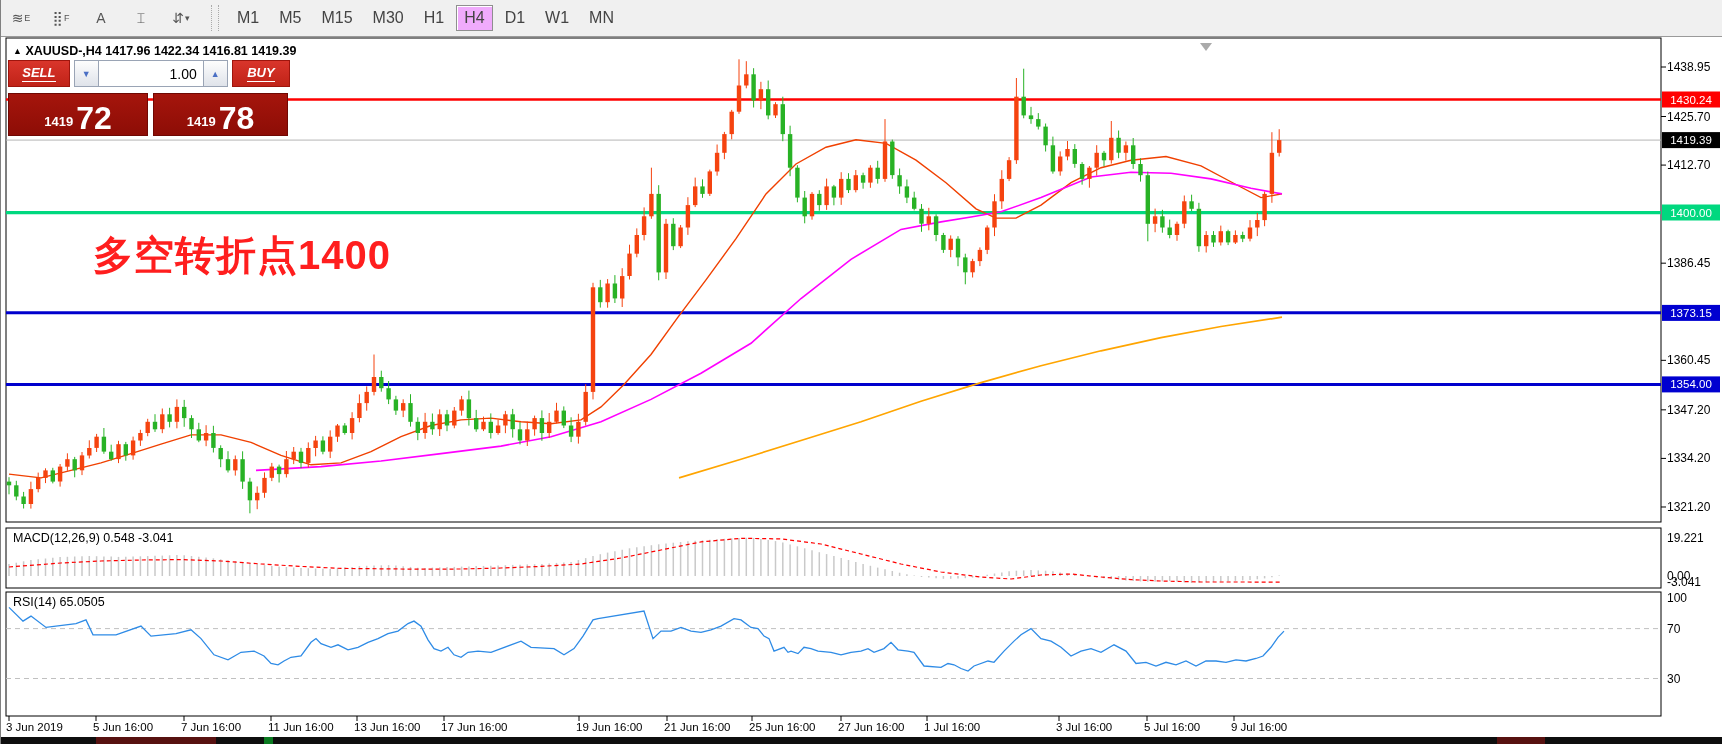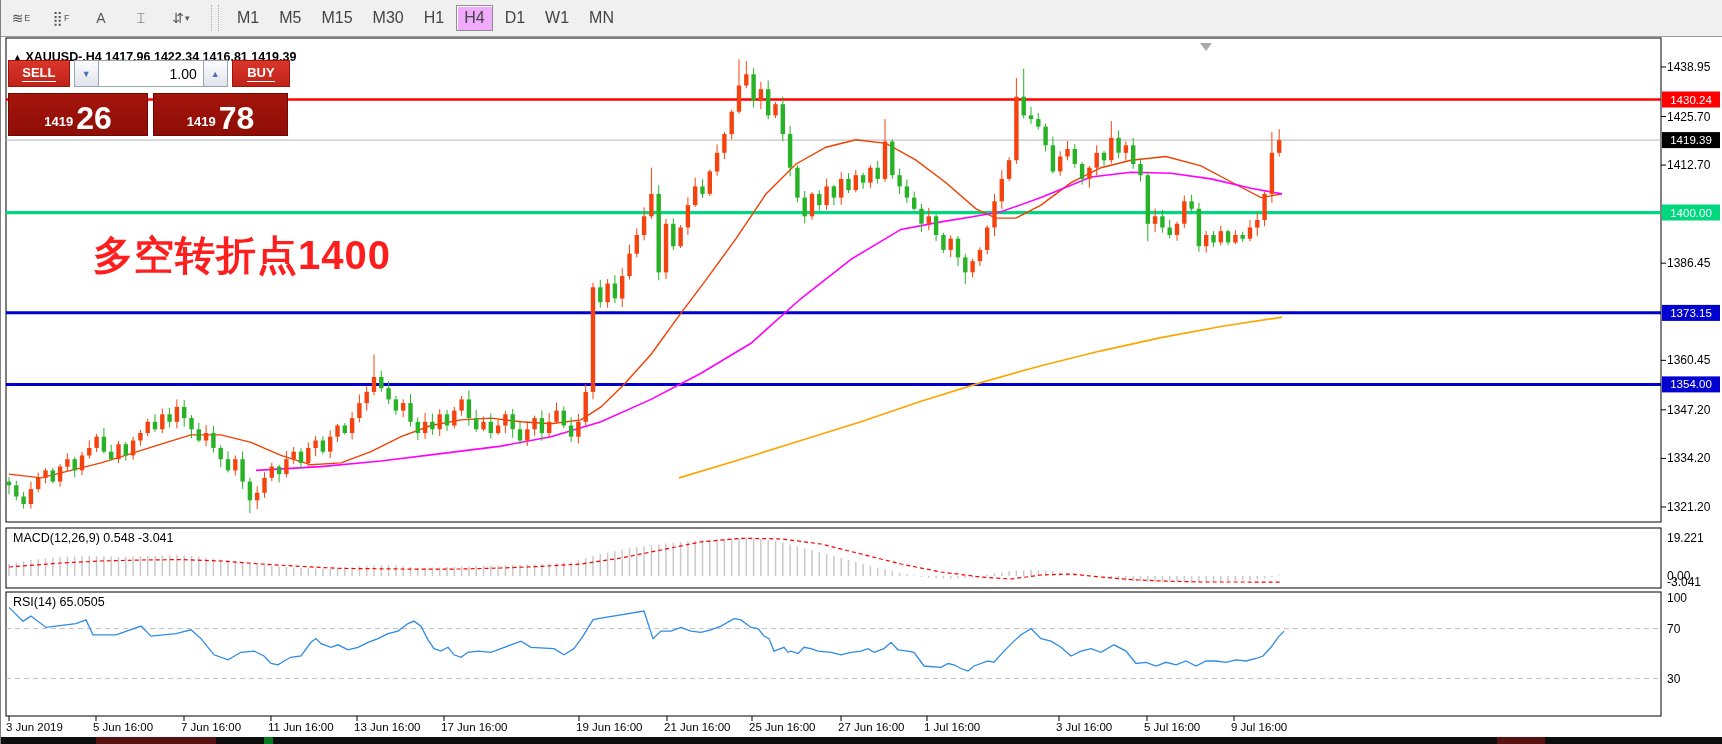--- a/index.html
+++ b/index.html
@@ -9,30 +9,30 @@
   #toolbar{position:absolute;left:0;top:0;width:1722px;height:36px;background:#f0f0f0;
            border-bottom:1px solid #9a9a9a;display:flex;align-items:center;z-index:30;}
   .toolbtn{height:26px;min-width:26px;margin:0 3px;display:flex;align-items:center;justify-content:center;
            color:#555;font-size:14px;cursor:default;border:1px solid transparent;padding:0 3px;}
   .toolbtn sub{font-size:9px;margin-left:1px;}
   .tsep{width:6px;height:26px;margin:0 8px 0 10px;border-left:1px dotted #aaa;border-right:1px dotted #aaa;}
   .tfbtn{height:24px;padding:0 7px;margin:0 2px;font-size:16px;color:#444;display:flex;align-items:center;
          border:1px solid transparent;}
   .tfbtn.active{background:#f0abfc;border:1px solid #8f8f8f;box-shadow:inset 1px 1px 0 #fff;}
   
-  #symhdr{position:absolute;left:12px;top:50px;font-size:12.5px;color:#000;z-index:20;font-weight:600;}
+  #symhdr{position:absolute;left:12px;top:44px;font-size:12.5px;color:#000;z-index:20;font-weight:600;}
   #symhdr .tri{font-size:9px;vertical-align:1px;}
   
   #oneclick{position:absolute;left:7px;top:60px;z-index:25;width:282px;}
   .ocrow1{display:flex;height:27px;}
   .btn-red{background:linear-gradient(#d9352b,#c02318);color:#fff;font-size:13px;font-weight:bold;
            display:flex;align-items:center;justify-content:center;border:1px solid #9e150d;}
   #sellbtn{width:66px;}
   #buybtn{width:62px;margin-left:4px;}
-  .btn-red span{border-bottom:1px solid #fff;padding-bottom:1px;}
+  .btn-red span{border-bottom:1px solid #fff;padding-bottom:1px;font-style:italic;}
   #volbox{display:flex;margin-left:4px;height:27px;}
   .spin{width:23px;background:linear-gradient(#fdfdfd,#dfe3ea);border:1px solid #9aa4b5;color:#4a6fc4;
         font-size:9px;display:flex;align-items:center;justify-content:center;}
   #volinput{width:96px;border:1px solid #9aa4b5;border-left:none;border-right:none;text-align:right;
             font-size:14px;padding-right:6px;font-family:"Liberation Sans",sans-serif;}
   .ocrow2{display:flex;margin-top:6px;}
   .pricebox{background:linear-gradient(#a5150c,#8d0d06);color:#fff;height:39px;display:flex;align-items:flex-end;
             justify-content:center;padding-bottom:2px;border:1px solid #700803;}
   #sellprice{width:138px;}
   #buyprice{width:133px;margin-left:5px;}
@@ -711,21 +711,21 @@
         <input id="volinput" value="1.00" style="">
         <div class="spin">▲</div>
       </div>
       <div id="buybtn" class="btn-red">
         <span>BUY</span>
       </div>
     </div>
     <div class="ocrow2">
       <div id="sellprice" class="pricebox">
         <span class="psmall">1419</span>
-        <span class="pbig">26</span>
+        <span class="pbig">72</span>
       </div>
       <div id="buyprice" class="pricebox">
         <span class="psmall">1419</span>
         <span class="pbig">78</span>
       </div>
     </div>
   </div>
 
   <div id="annot">多空转折点1400</div>
 

